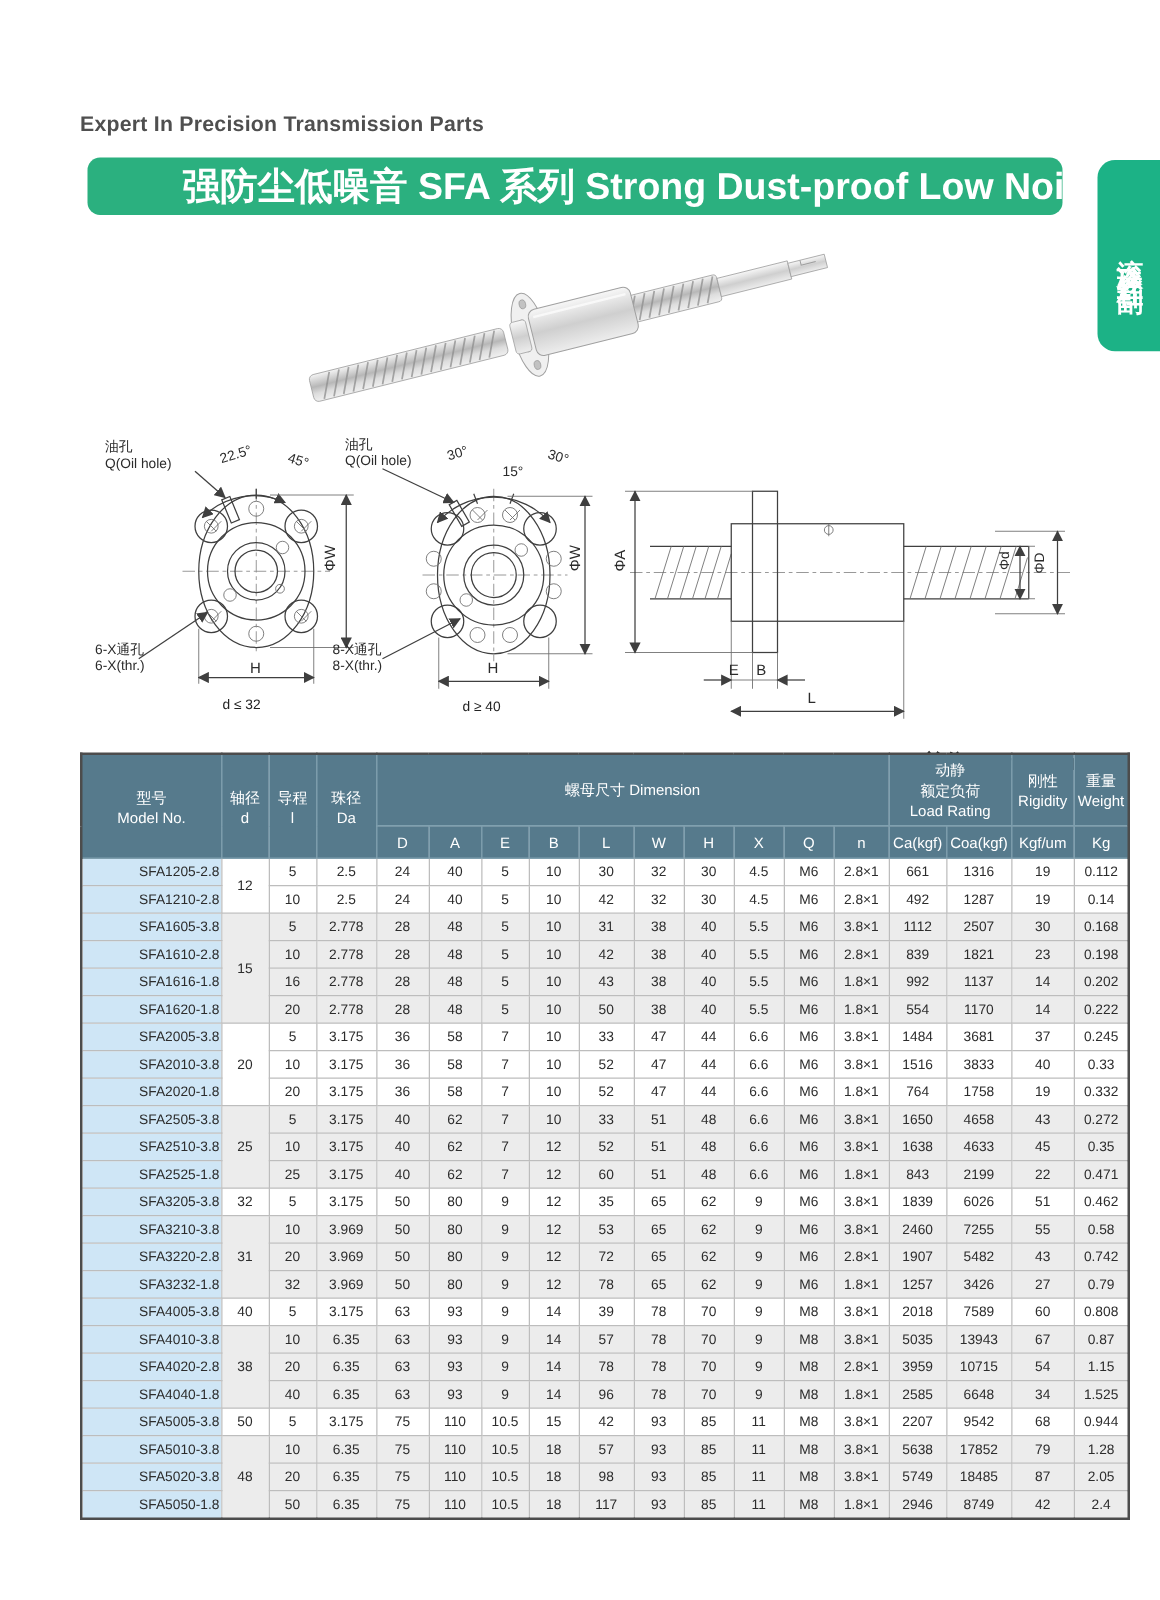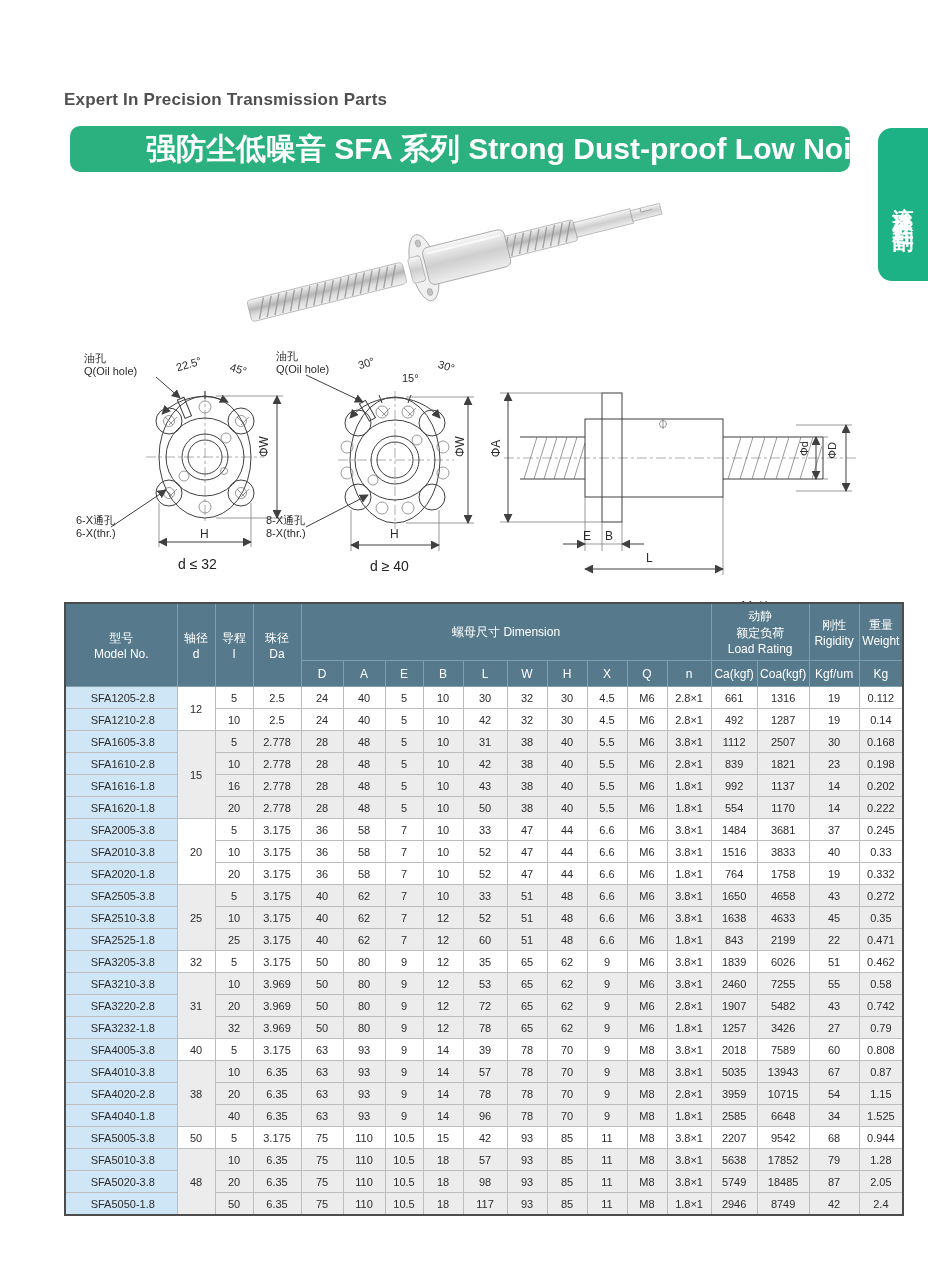--- a/index.html
+++ b/index.html
@@ -22,34 +22,34 @@
   svg.art { position:absolute; }
   .ln  { stroke:#3f3f3f; stroke-width:1; fill:none; }
   .thin{ stroke:#6e6e6e; stroke-width:.7; fill:none; }
   .cl  { stroke:#8a8a8a; stroke-width:.7; fill:none; stroke-dasharray:10 3 3 3; }
 
   .diagram-label { position:absolute; font-size:11px; color:#2b2b2b; white-space:pre;
                    line-height:13px; }
   .rot  { transform:rotate(-90deg); transform-origin:center center; }
   .r-15 { transform:rotate(-17deg); } .r15 { transform:rotate(17deg); }
   .dim  { font-size:12px; }
-  .cap  { font-size:14px; color:#222; }
+  .cap  { font-size:11px; color:#222; }
   .unit-note { position:absolute; left:700px; top:598px; width:162px; text-align:right;
                font-size:18px; font-weight:bold; color:#222; }
 
   table.spec { position:absolute; left:64px; top:602px; width:798px; border-collapse:collapse;
                table-layout:fixed; font-size:11px; color:#2c2c2c;
                border:2px solid #4c4c4c; }
   table.spec thead th { background:var(--header_bg); color:#fff; font-weight:normal;
                border:1px solid #7fa0af; white-space:pre-line; font-size:12px; padding:1px 0; }
   table.spec thead tr.h-top th { height:54px; }
   table.spec thead tr.h-sub th { height:23px; }
   table.spec tbody td { height:21px; text-align:center; padding:0 1px;
                border:1px solid #bdbdbd; overflow:hidden; white-space:nowrap; }
-  table.spec tbody td.model-cell { background:var(--model_bg); text-align:center; padding-left:4px; }
+  table.spec tbody td.model-cell { background:var(--model_bg); text-align:right; padding-left:4px; }
   table.spec tbody tr.g-alt td:not(.model-cell) { background:var(--stripe); }
   table.spec tbody tr.g-first td { border-top:1px solid #848484; }
 </style>
 </head>
 <body>
 
 <div id="page">
 
   <div class="tagline">Expert In Precision Transmission Parts</div>
 

